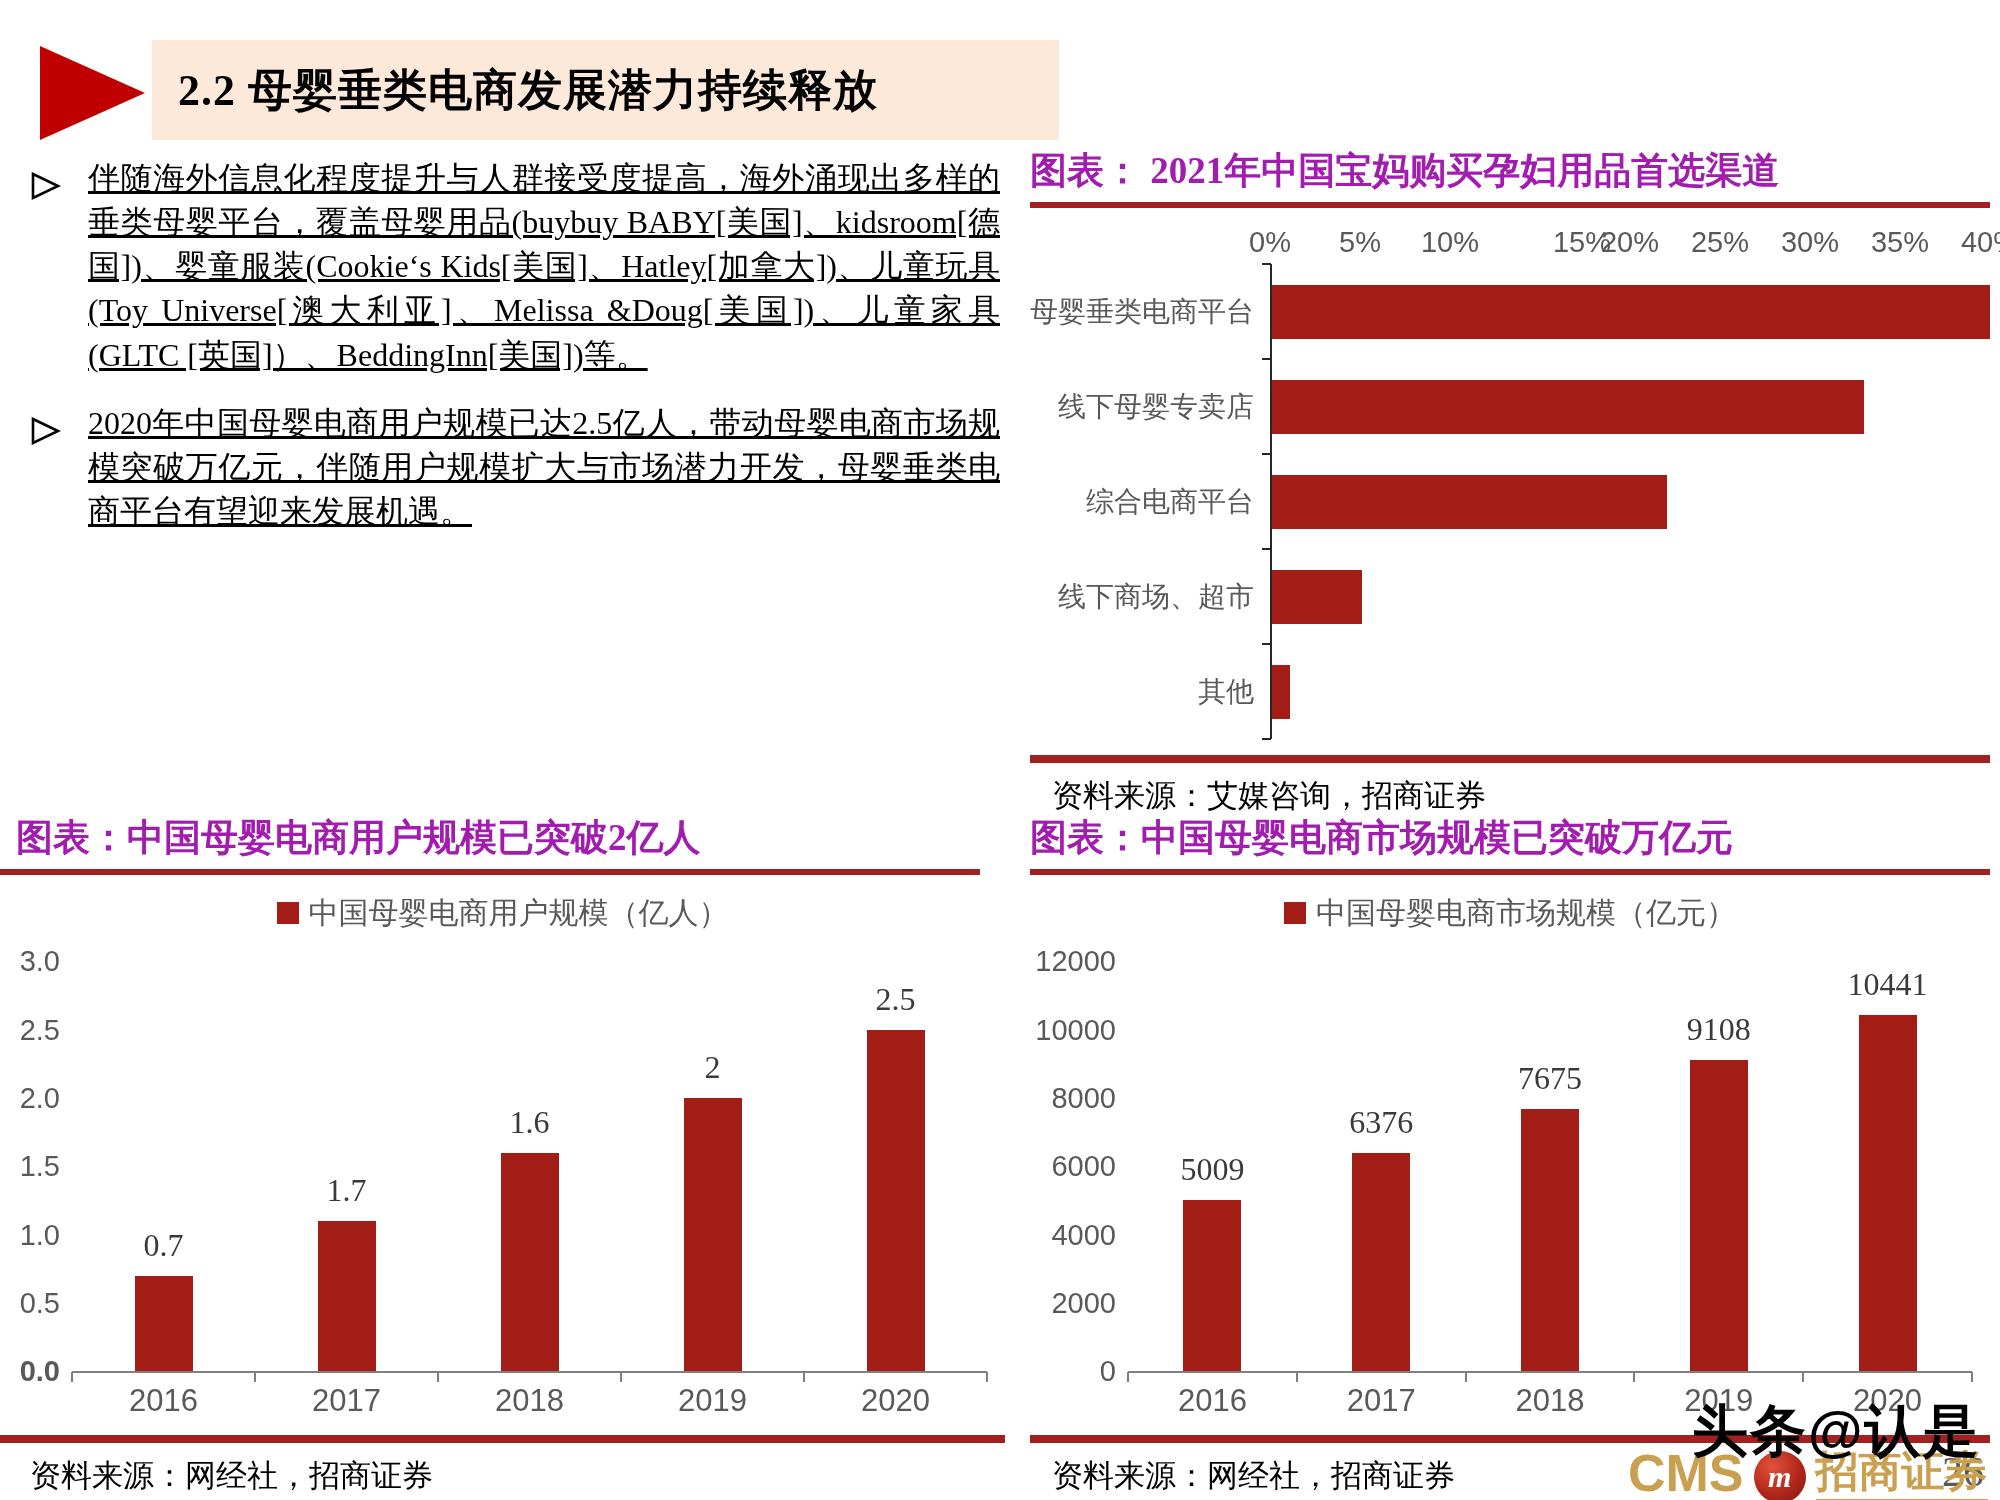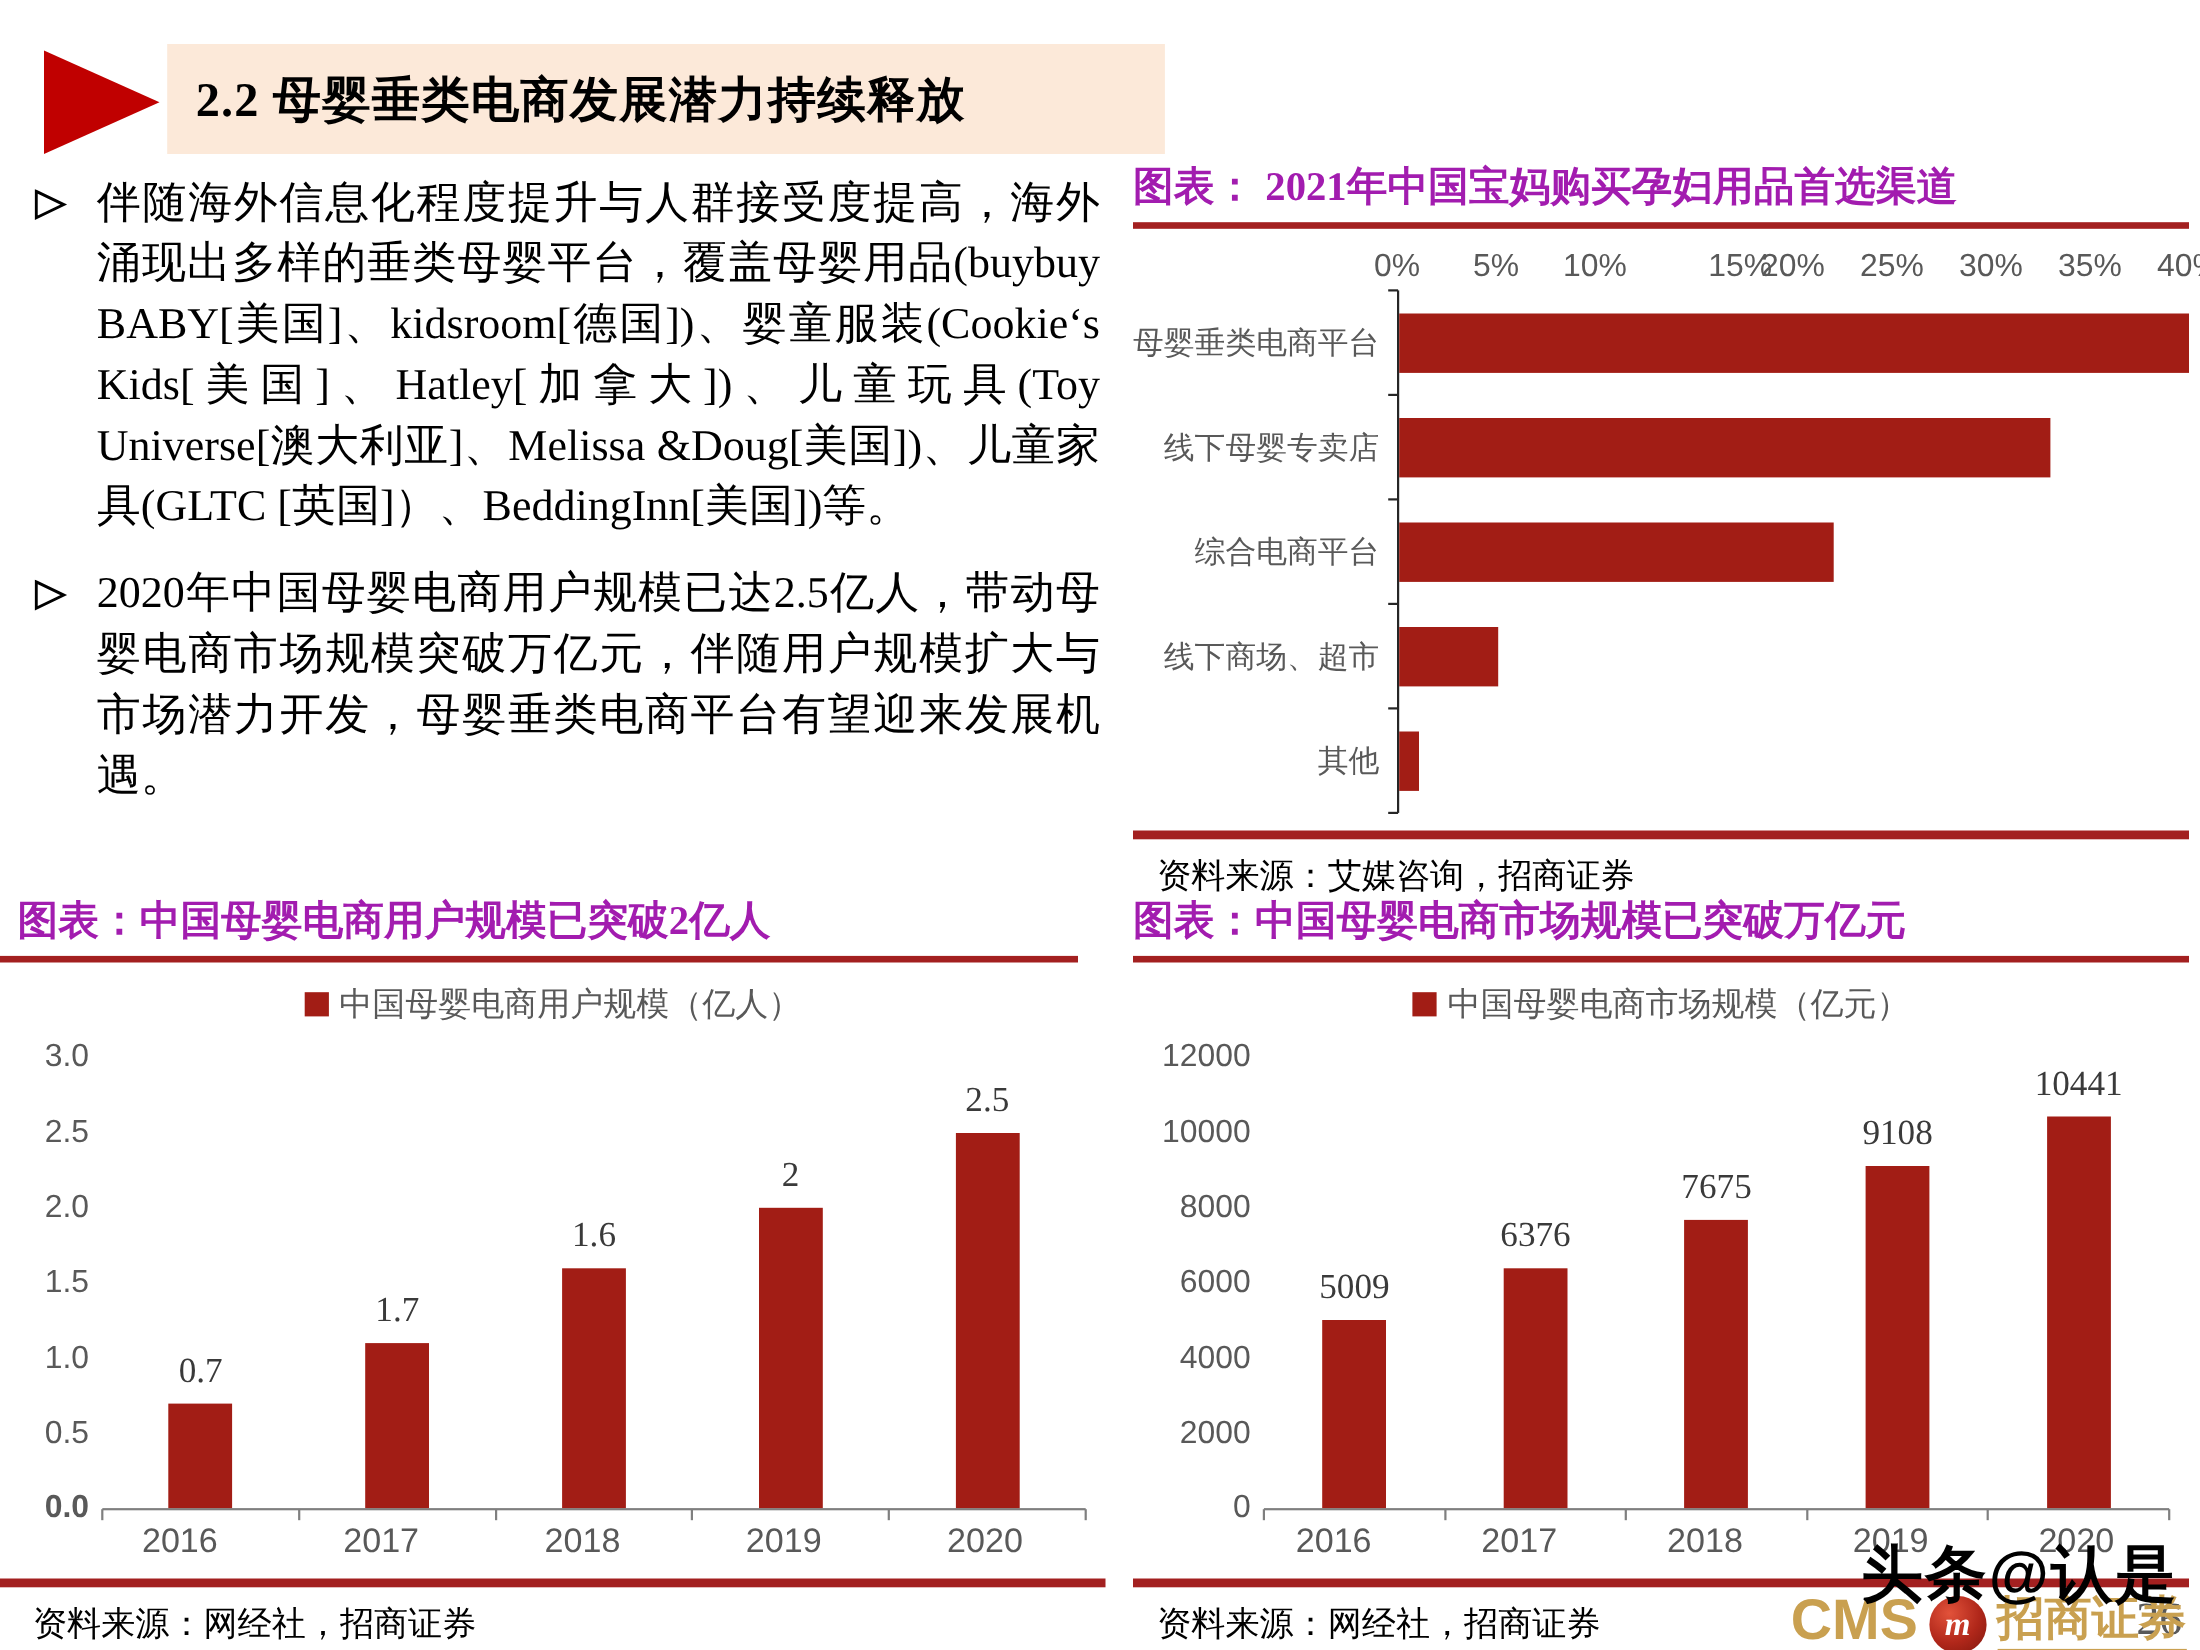--- a/index.html
+++ b/index.html
@@ -11,21 +11,21 @@
     border-top:47px solid transparent;border-bottom:47px solid transparent;
     border-left:105px solid #C00000;}
   .header-bar{position:absolute;left:152px;top:40px;width:907px;height:100px;
     background:#FCE9D9;display:flex;align-items:center;padding-left:26px;box-sizing:border-box;}
   .header-title{font-size:44px;font-weight:bold;letter-spacing:1px;}
 
   
   .bullets{position:absolute;left:28px;top:156px;width:972px;}
   .bullet{display:flex;gap:16px;margin-bottom:24px;}
   .bullet-marker{flex:0 0 44px;padding-top:12px;}
-  .bullet-text{font-size:40px;line-height:1.38;text-align:justify;}
+  .bullet-text{font-size:32px;line-height:1.38;text-align:justify;text-decoration:underline;}
 
   
   .panel{position:absolute;box-sizing:border-box;}
   .panel-rt{left:1030px;top:148px;width:960px;}
   .panel-lb{left:0;top:815px;width:1005px;}
   .panel-rb{left:1030px;top:815px;width:960px;}
   .chart-title{font-size:37px;font-weight:bold;color:#a21caf;line-height:1.25;white-space:nowrap;}
   .panel-lb .chart-title{padding-left:16px;}
   .title-rule{height:6px;background:#A32020;margin-top:8px;}
   .panel-lb .title-rule{width:980px;}
@@ -46,21 +46,21 @@
   .hrow{height:95px;display:flex;align-items:center;}
   .hbar{height:54px;background:#A21D15;}
   .atick{position:absolute;left:-10px;width:9px;height:2px;background:#262626;}
   .hchart-gap{height:16px;}
 
   
   .legend{display:flex;justify-content:center;align-items:center;gap:10px;margin-top:16px;height:44px;}
   .legend-swatch{width:22px;height:22px;background:#A21D15;}
   .legend-text{font-size:30px;color:#595959;}
   .vbody{display:flex;margin-top:26px;}
-  .ylabels{position:relative;height:410px;padding-left:21px;}
+  .ylabels{position:relative;height:410px;}
   .panel-lb .ylabels{width:72px;}
   .panel-rb .ylabels{width:98px;}
   .ylabel{position:absolute;right:12px;transform:translateY(-50%);white-space:nowrap;
     font-family:"Liberation Sans",sans-serif;font-size:29px;color:#595959;}
   .vplot{position:relative;flex:1;height:410px;border-bottom:2px solid #7F7F7F;display:flex;margin-right:18px;}
   .vslot{flex:1;position:relative;}
   .vbar{position:absolute;bottom:0;left:50%;transform:translateX(-50%);width:58px;background:#A21D15;}
   .vlabel{position:absolute;left:0;right:0;text-align:center;font-size:32px;color:#3A3A3A;
     font-family:"Liberation Serif",serif;}
   .btick{position:absolute;bottom:-11px;width:2px;height:10px;background:#7F7F7F;transform:translateX(-1px);}

